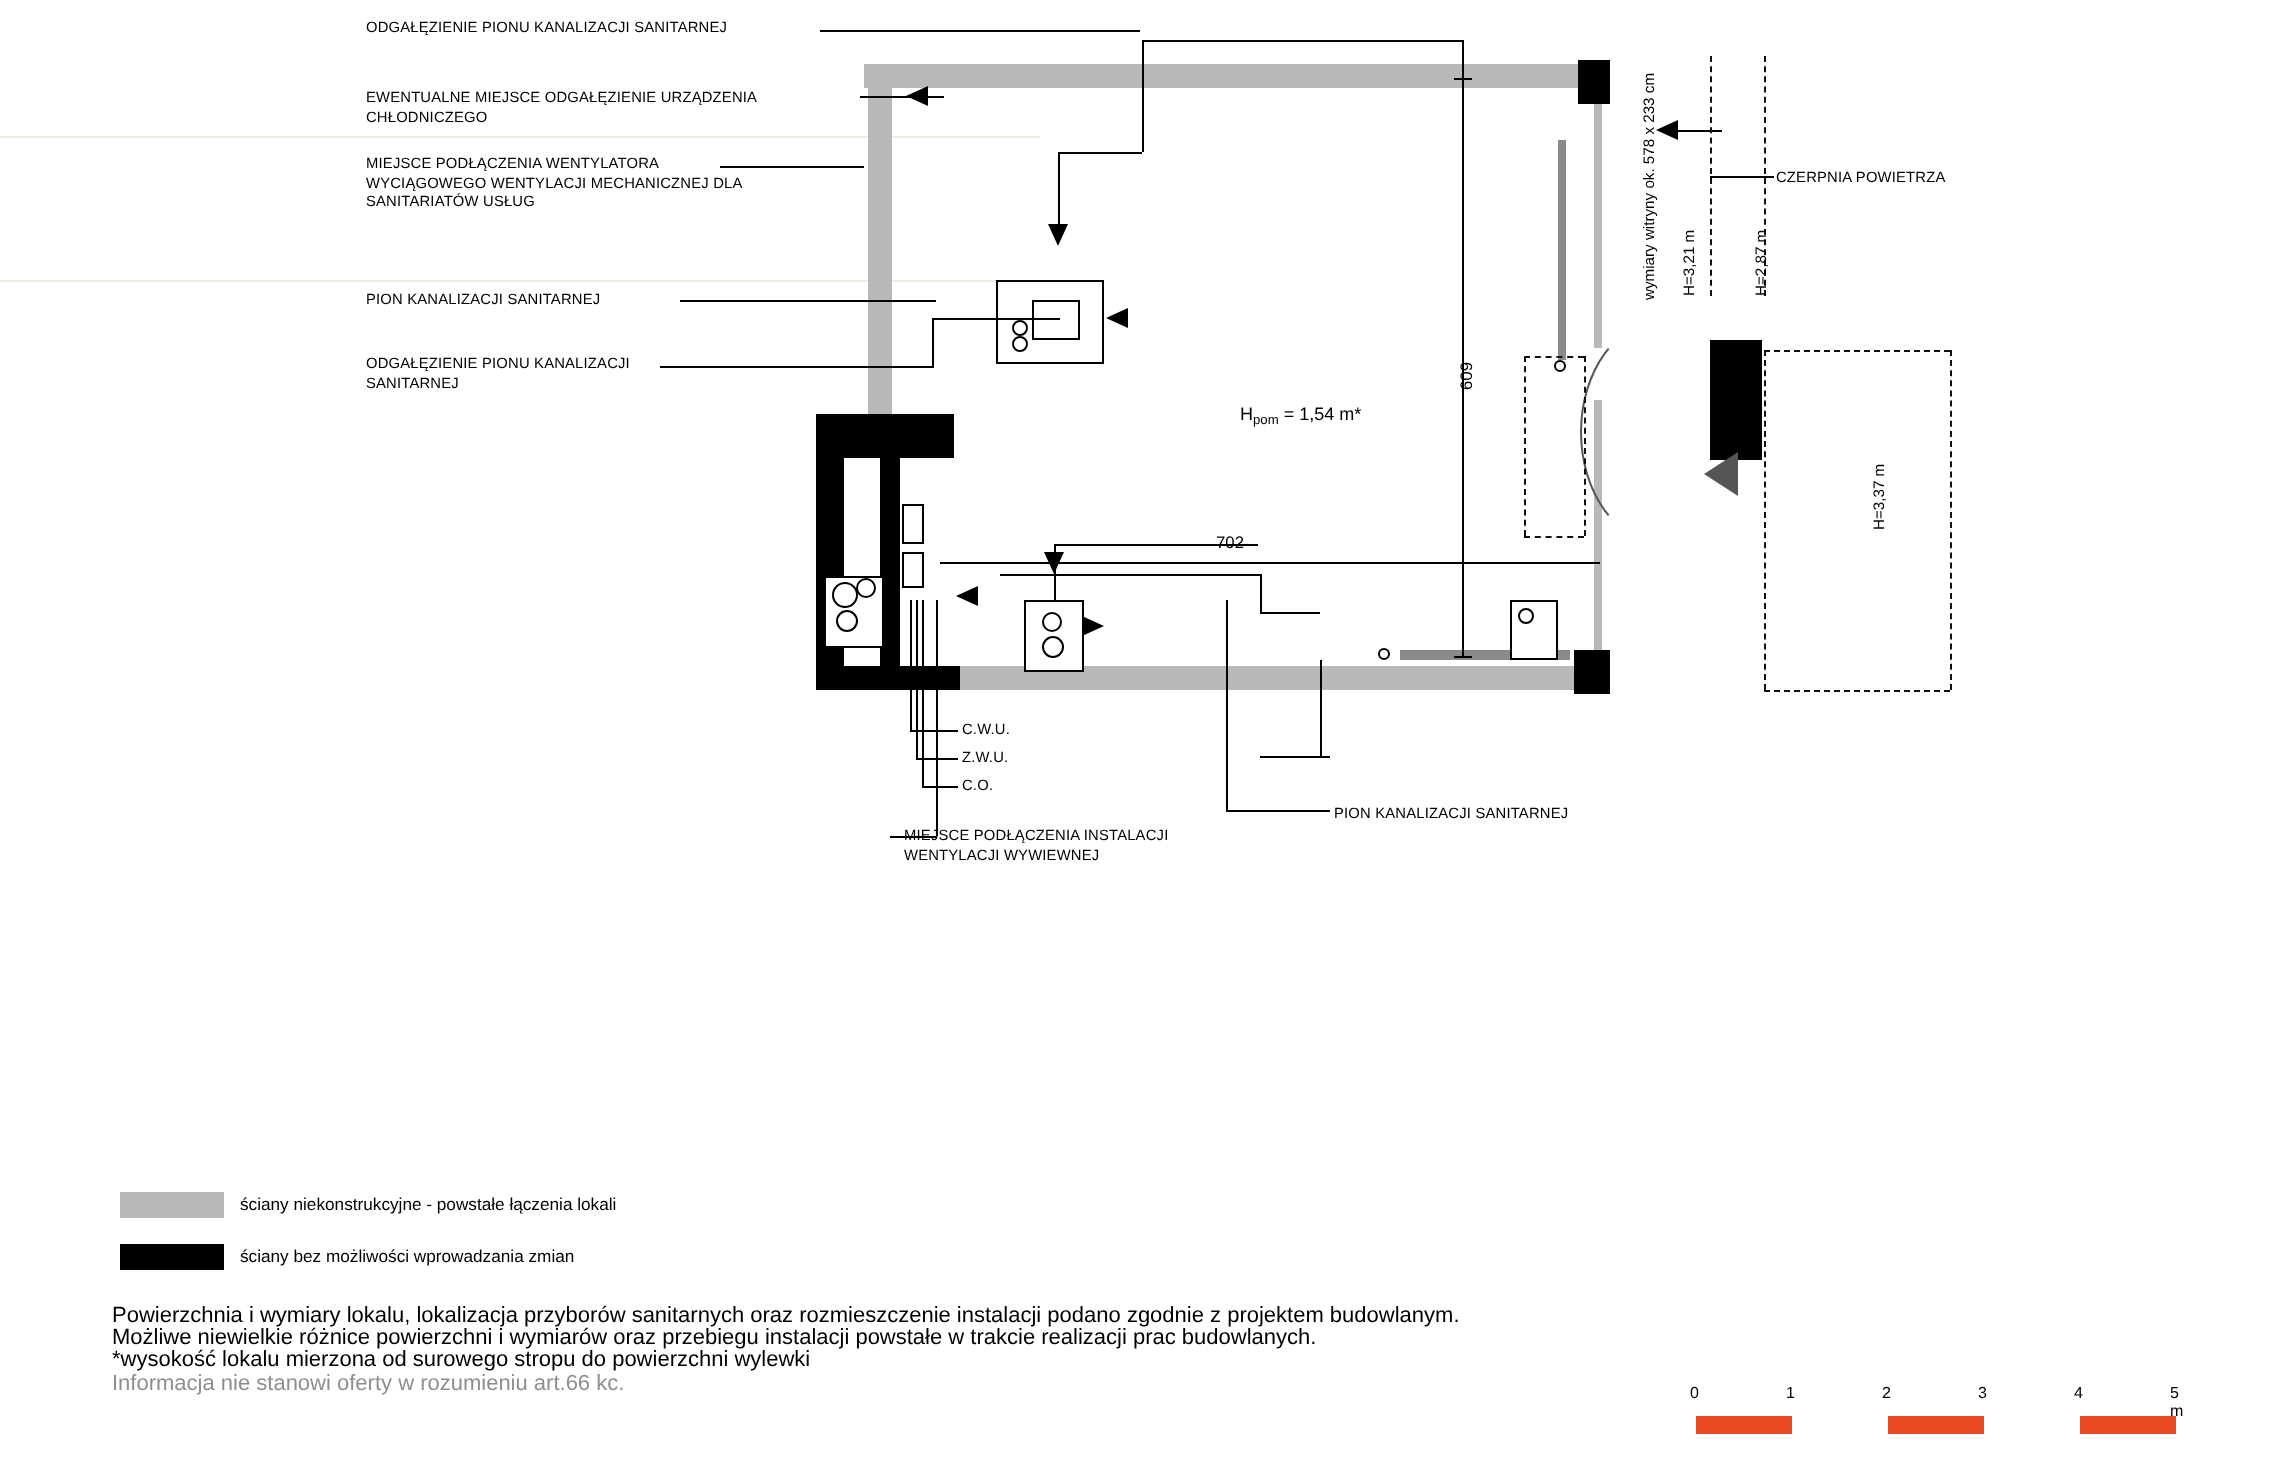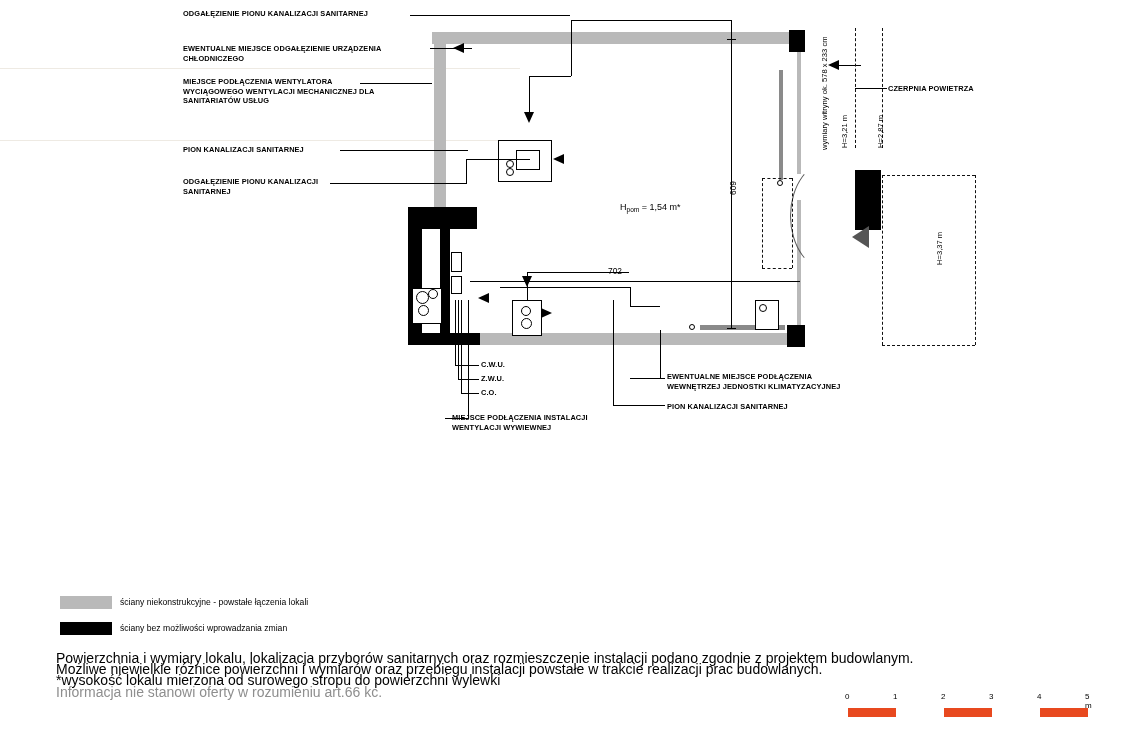--- a/index.html
+++ b/index.html
@@ -9,21 +9,21 @@
     font-family:"Liberation Sans", sans-serif;
     color:#000;
     position:relative;
     overflow:hidden;
   }
   .stage { position:absolute; left:0; top:0; width:1140px; height:731px; }
   .lbl {
     position:absolute;
     font-size:7.4px;
     line-height:9.6px;
-    font-weight:bold;
+    font-weight:normal;
     letter-spacing:0.1px;
     white-space:pre-line;
   }
   .leader { position:absolute; background:#000; }
   .hline { height:1px; }
   .vline { width:1px; }
   .arrow-l {
     position:absolute; width:0; height:0;
     border-top:5px solid transparent;
     border-bottom:5px solid transparent;
@@ -86,21 +86,21 @@
   }
   .legend-sw-black {
     position:absolute; width:52px; height:13px; background:#000;
   }
   .legend-txt {
     position:absolute; font-size:8.6px; font-weight:normal;
   }
   .note {
     position:absolute;
     left:56px; top:653px;
-    font-size:14px;
+    font-size:11px;
     line-height:11.2px;
     font-weight:normal;
     white-space:pre-line;
   }
   .note-fade { color:#8e8e8e; }
   
   .compass { position:absolute; left:975px; top:570px; width:120px; height:90px; }
   .cmp-lbl { position:absolute; font-size:8.4px; font-weight:bold; }
   .cmp-lbl.red { color:#e8491f; }
   
@@ -252,22 +252,20 @@
   <div class="lbl" style="left:481px;top:374px;">Z.W.U.</div>
   <div class="lbl" style="left:481px;top:388px;">C.O.</div>
   <div class="lbl" style="left:452px;top:413px;width:240px;">MIEJSCE PODŁĄCZENIA INSTALACJI
 WENTYLACJI WYWIEWNEJ</div>
 
   <div class="lbl" style="left:888px;top:84px;">CZERPNIA POWIETRZA</div>
   <div class="leader hline" style="left:855px;top:88px;width:32px;"></div>
   <div class="arrow-l" style="left:828px;top:60px;"></div>
   <div class="leader hline" style="left:839px;top:65px;width:22px;"></div>
 
-  <div class="lbl" style="left:667px;top:372px;width:230px;">EWENTUALNE MIEJSCE PODŁĄCZENIA
-WEWNĘTRZEJ JEDNOSTKI KLIMATYZACYJNEJ</div>
   <div class="leader hline" style="left:640px;top:378px;width:25px;"></div>
 
   <div class="lbl" style="left:667px;top:402px;width:230px;">PION KANALIZACJI SANITARNEJ</div>
 
   <div class="leader vline" style="left:731px;top:42px;height:286px;"></div>
   <div class="tick-s" style="left:727px;top:39px;width:9px;height:1px;background:#000;"></div>
   <div class="tick-s" style="left:727px;top:328px;width:9px;height:1px;background:#000;"></div>
   <div class="dim-rot2" style="left:728px;top:195px;">609</div>
 
   <div class="leader hline" style="left:470px;top:281px;width:330px;"></div>

